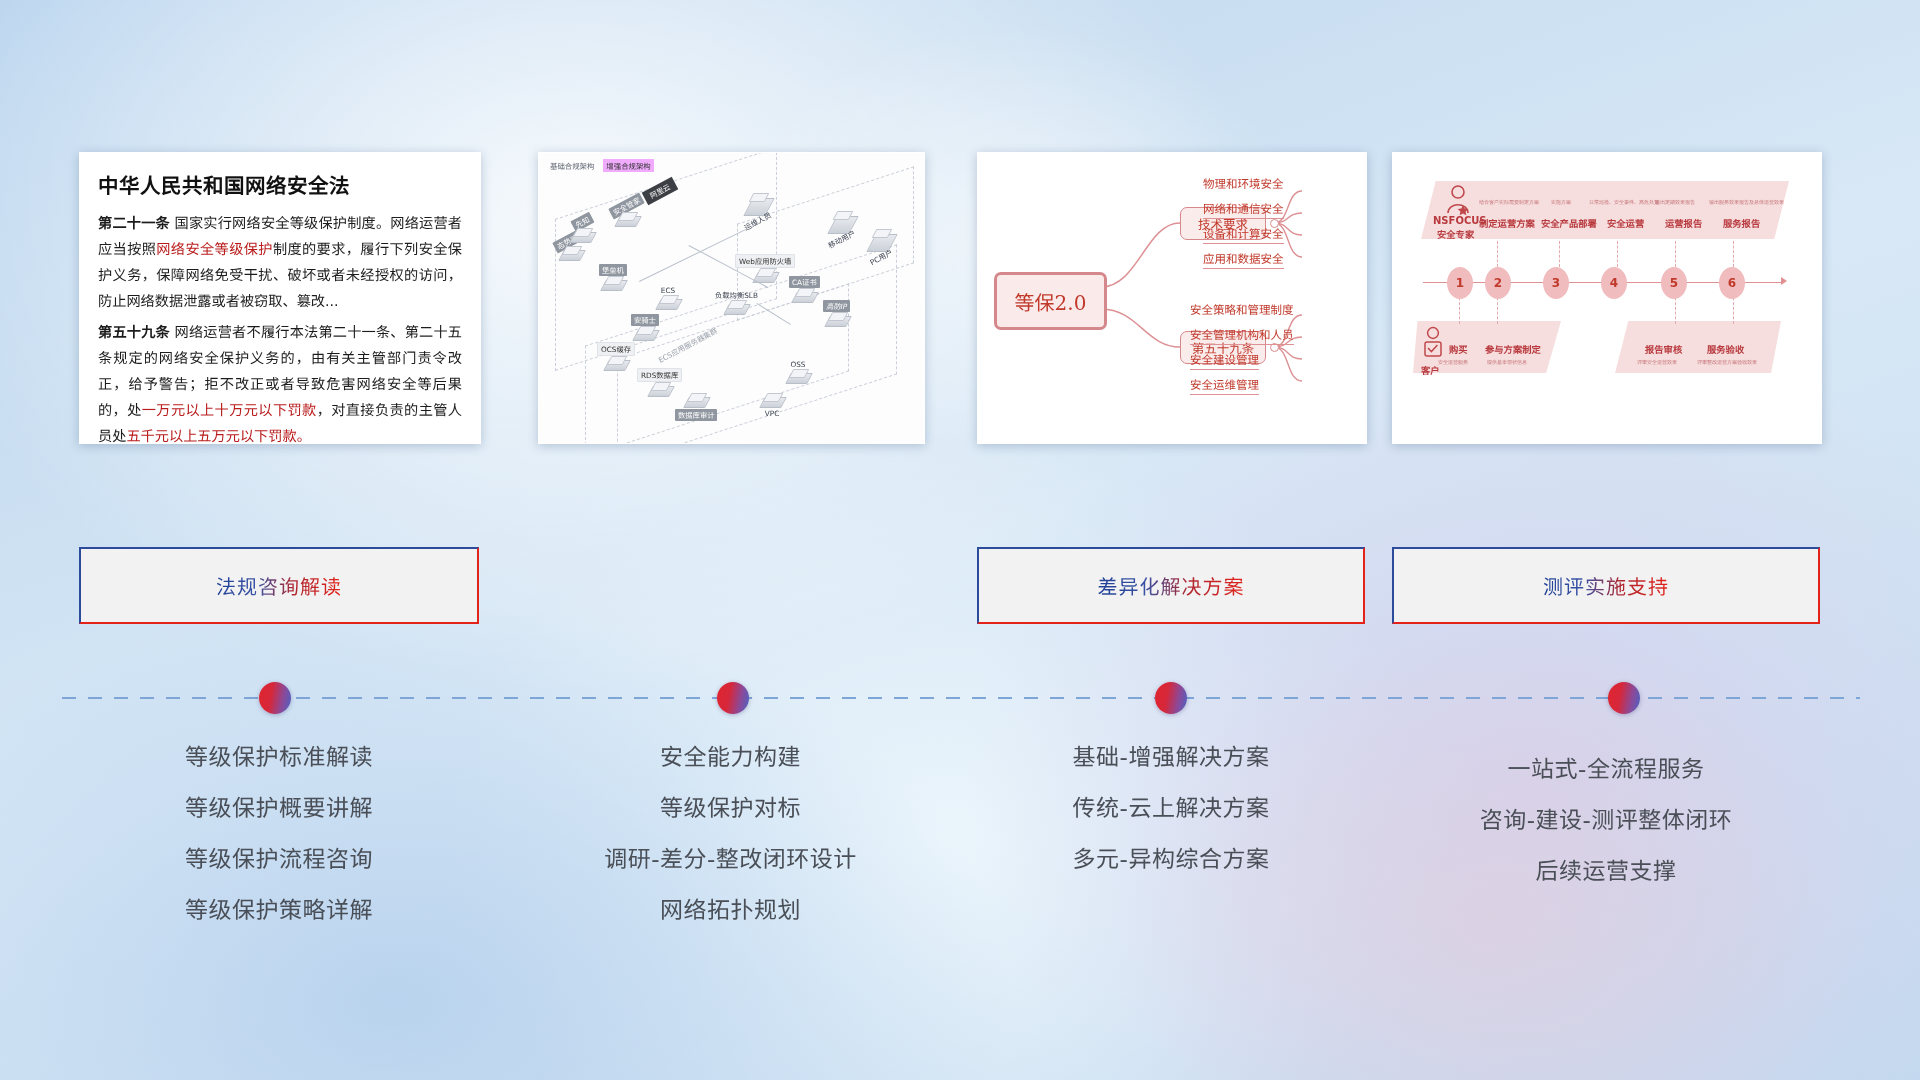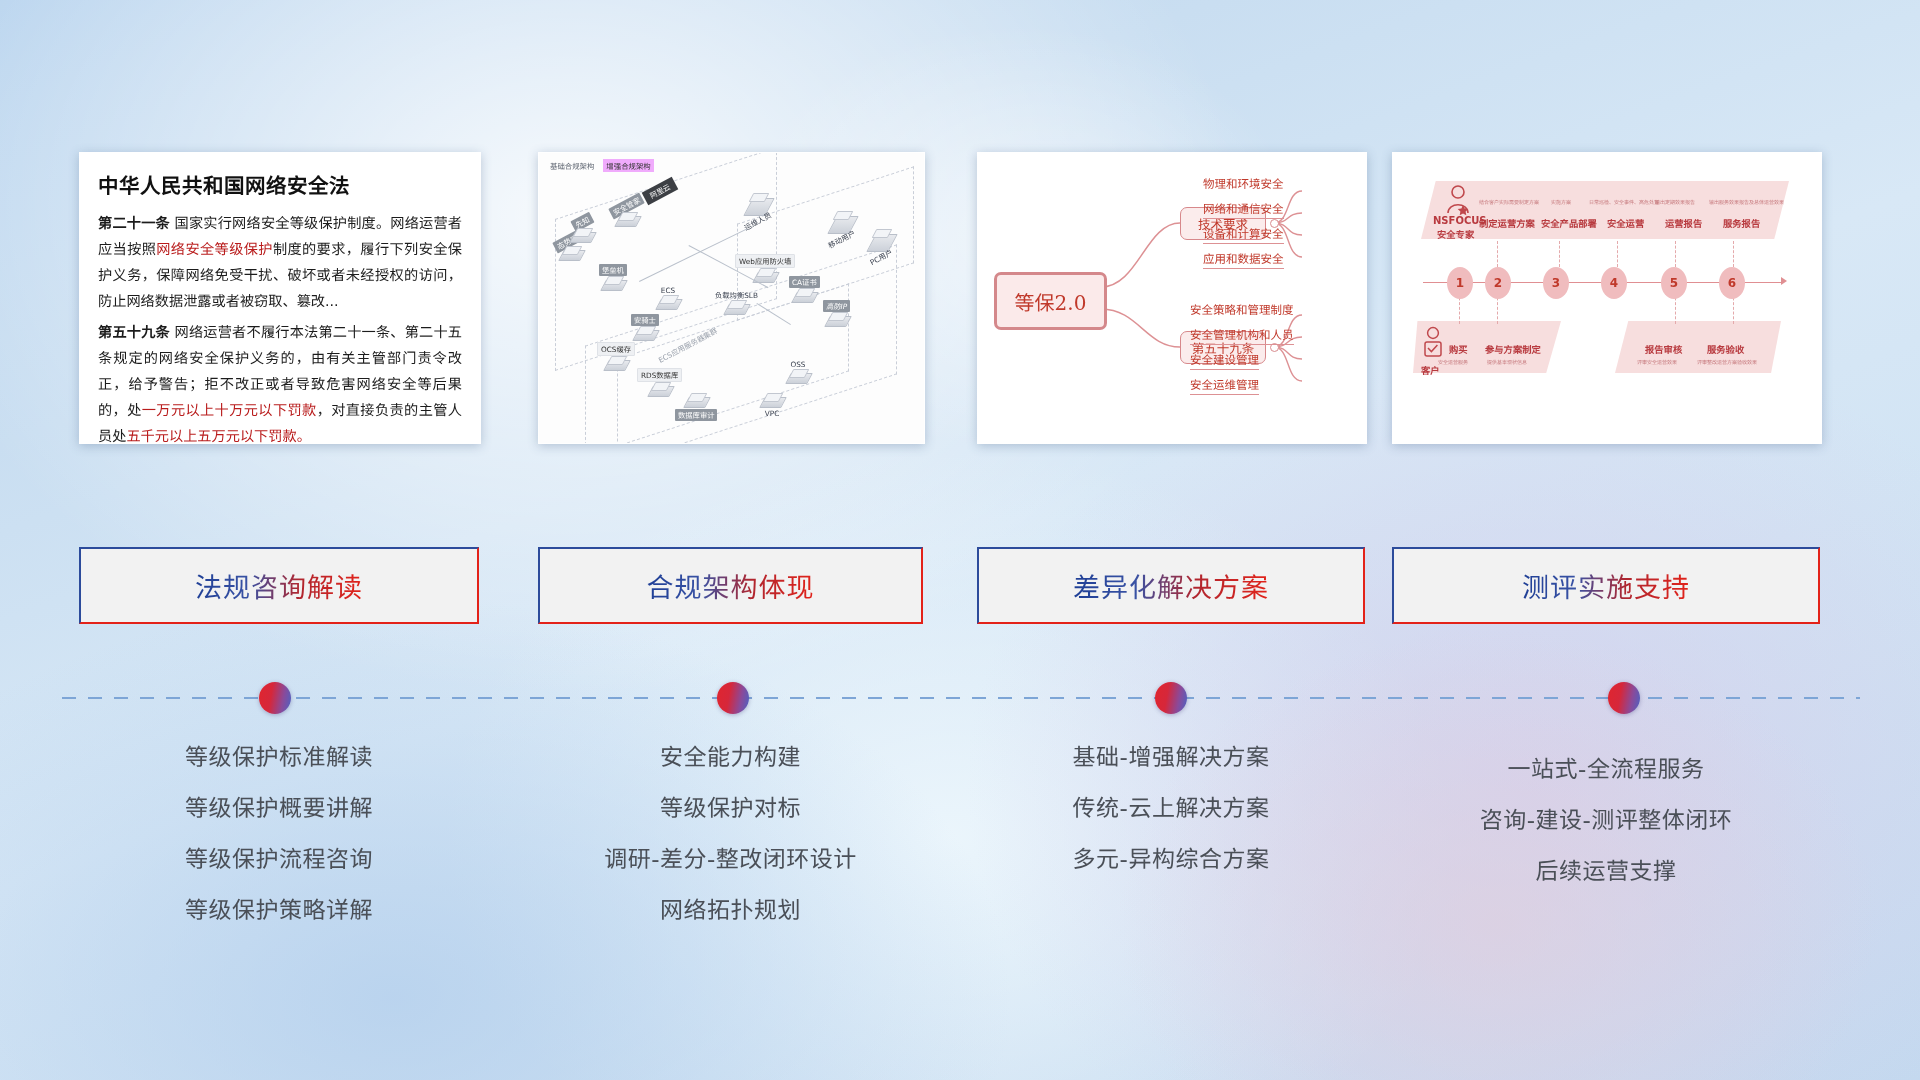--- a/index.html
+++ b/index.html
@@ -113,21 +113,21 @@
      font-family:"DejaVu Sans",sans-serif;}
 
   
   .hbox{
     position:absolute;top:547px;height:77px;background:#f2f2f2;
     box-sizing:border-box;display:flex;align-items:center;justify-content:center;
     border-top:2px solid #2c4b9b;border-left:2px solid #2c4b9b;
     border-right:2px solid #e32219;border-bottom:2px solid #e32219;
   }
   .hbox .ht{
-    font-size:27px;font-weight:500;letter-spacing:1px;
+    font-size:20px;font-weight:500;letter-spacing:1px;
     font-family:"DejaVu Sans","Liberation Sans",sans-serif;
     background:linear-gradient(90deg,#1f3f96 0%,#3952a4 32%,#b0262f 62%,#e2231a 100%);
     -webkit-background-clip:text;background-clip:text;color:transparent;
     -webkit-text-fill-color:transparent;
   }
   #h0{left:79px;width:400px;}
   #h1{left:538px;width:385px;}
   #h2{left:977px;width:388px;}
   #h3{left:1392px;width:428px;}
 
@@ -372,23 +372,20 @@
       <div class="step" style="left:150px;">3</div>
       <div class="step" style="left:208px;">4</div>
       <div class="step" style="left:268px;">5</div>
       <div class="step" style="left:326px;">6</div>
     </div>
   </div>
 
   <div class="hbox" id="h0">
     <span class="ht">法规咨询解读</span>
   </div>
-  <div class="hbox" id="h1">
-    <span class="ht">合规架构体现</span>
-  </div>
   <div class="hbox" id="h2">
     <span class="ht">差异化解决方案</span>
   </div>
   <div class="hbox" id="h3">
     <span class="ht">测评实施支持</span>
   </div>
 
   <div id="tl"></div>
   <div class="dot" id="d0"></div>
   <div class="dot" id="d1"></div>

